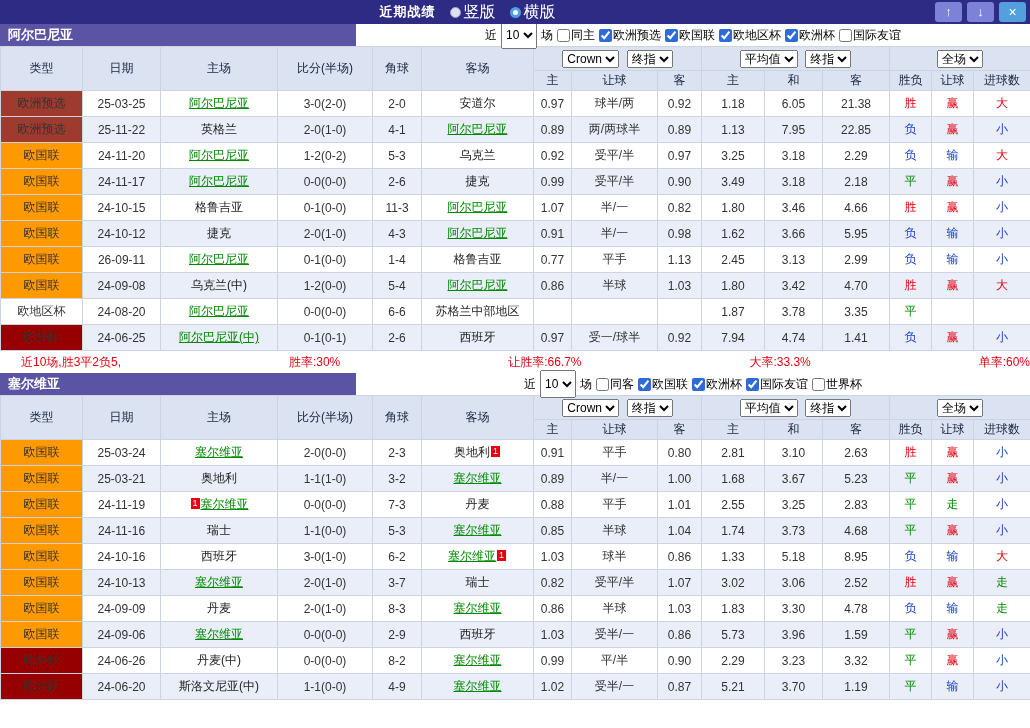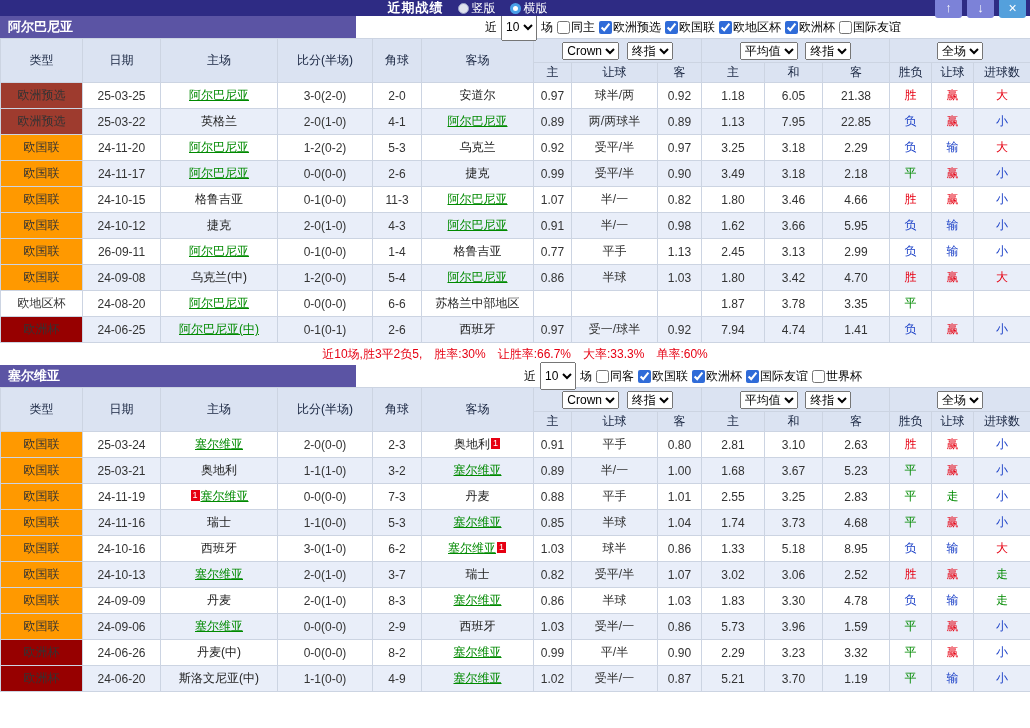--- a/index.html
+++ b/index.html
@@ -5,26 +5,26 @@
   * { box-sizing: border-box; }
   html,body { margin:0; padding:0; }
   body {
     width:1030px; height:728px;
     font-family:"Liberation Sans","DejaVu Sans",sans-serif;
     font-size:12px; background:#fff; color:#222; overflow:hidden;
   }
 
   
   .topbar {
-    height:16px; display:flex; align-items:center; position:relative;
+    height:24px; display:flex; align-items:center; position:relative;
     background:var(--topbar-bg,#2e2b84); color:#fff;
   }
   .topbar-center { flex:1; display:flex; justify-content:center; align-items:center; gap:14px; }
   .topbar-title { font-weight:bold; font-size:13px; letter-spacing:1px; }
-  .radio { display:inline-flex; align-items:center; gap:3px; cursor:pointer; font-size:12px; color:#fff; }
+  .radio { display:inline-flex; align-items:center; gap:3px; cursor:pointer; font-size:16px; color:#fff; }
   .rdot { width:11px; height:11px; border-radius:50%; background:#dfe2ee; border:1px solid #9aa0c8; }
   .rdot.selected { background:#fff; border:3px solid #49a0e8; }
   .topbar-actions { display:flex; gap:5px; margin-right:4px; }
   .tb-btn {
     width:27px; height:20px; border:none; border-radius:3px; padding:0;
     color:#fff; font-size:13px; line-height:18px; cursor:pointer;
     background:var(--action-btn,#7c82d8);
   }
   .tb-btn.close { background:var(--close-btn,#54a0dc); font-size:14px; }
 
@@ -57,21 +57,21 @@
   .type-euro { background:var(--type-euro,#970000); }
   .type-region { background:transparent; color:var(--type-region-text,#0a5bc4); }
   td.score { color:var(--score,#e60012); }
   .team span.focus { color:var(--focus-team,#008a00); text-decoration:underline; cursor:pointer; }
   .team span.plain { color:#222; cursor:pointer; }
   .badge1 {
     display:inline-block; background:var(--score,#e60012); color:#fff;
     font-size:9px; line-height:11px; min-width:9px; padding:0 1px;
     margin:0 1px; vertical-align:2px;
   }
-  .summary { height:22px; display:flex; align-items:center; justify-content:center; gap:12px; }
+  .summary { height:22px; display:flex; align-items:center; justify-content:space-between; gap:12px;margin-left:21px; }
   .summary span { color:var(--score,#e60012); }
 </style>
 </head>
 <body>
 
 <header class="topbar">
   <div class="topbar-center">
     <span class="topbar-title">近期战绩</span>
     <label class="radio">
       <span class="rdot"></span>
@@ -188,21 +188,21 @@
             <td>0.92</td>
             <td>1.18</td>
             <td>6.05</td>
             <td>21.38</td>
             <td class="result" style="color: rgb(230, 0, 18);">胜</td>
             <td class="result" style="color: rgb(230, 0, 18);">赢</td>
             <td class="result" style="color: rgb(230, 0, 18);">大</td>
           </tr>
           <tr class="alt">
             <td class="type type-presel">欧洲预选</td>
-            <td>25-03-22</td>
+            <td>25-11-22</td>
             <td class="team"><span class="plain">英格兰</span></td>
             <td class="score">2-0(1-0)</td>
             <td>4-1</td>
             <td class="team"><span class="focus">阿尔巴尼亚</span></td>
             <td>0.89</td>
             <td>两/两球半</td>
             <td>0.89</td>
             <td>1.13</td>
             <td>7.95</td>
             <td>22.85</td>

